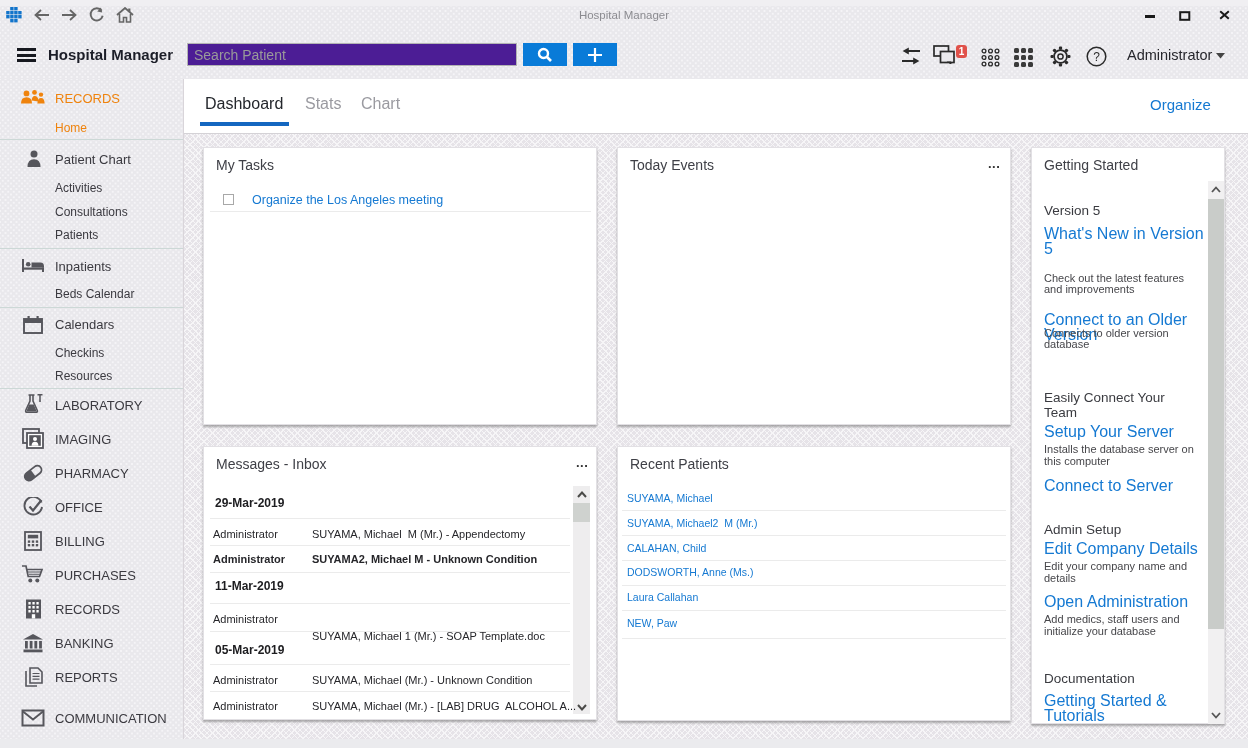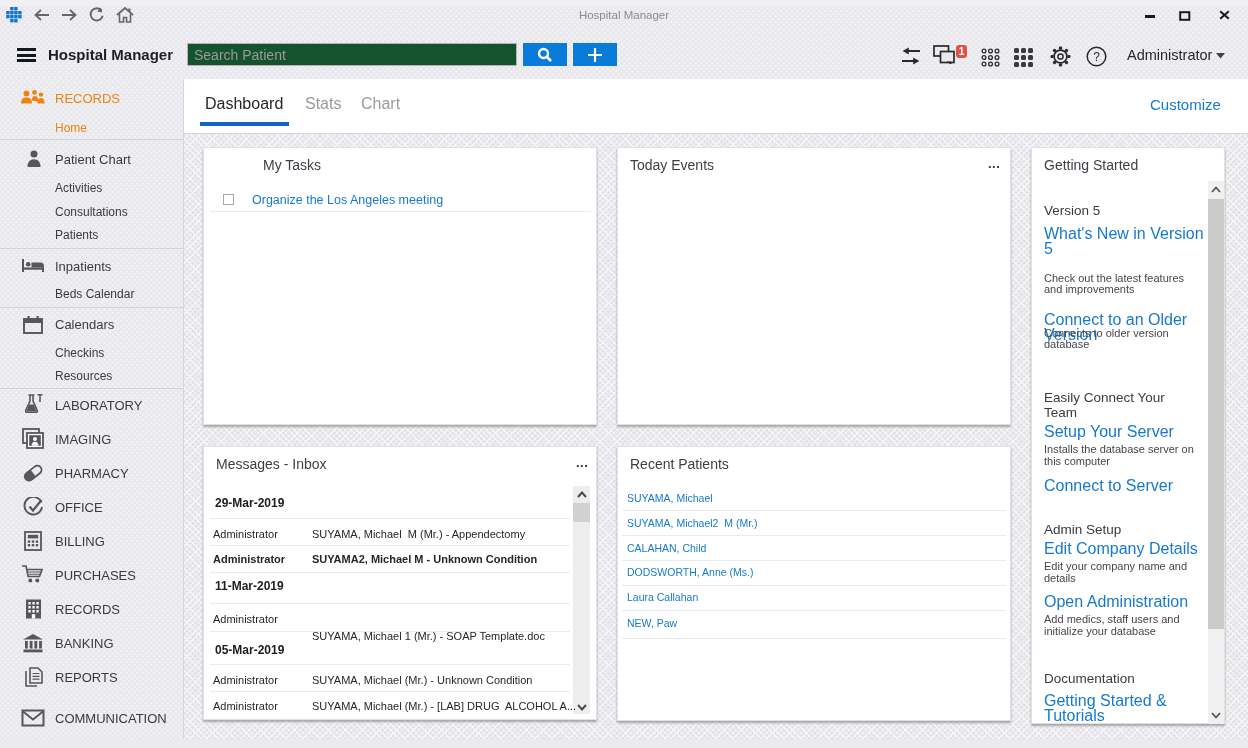--- a/index.html
+++ b/index.html
@@ -83,21 +83,21 @@
       <rect x="1.2" y="1.2" width="9.1" height="7.6" fill="none" stroke="#1a1a1a" stroke-width="2"></rect>
     </svg>
 <svg class="abs" style="left:1219px;top:10px" width="11" height="10" viewBox="0 0 11 10">
       <path d="M1.2 1.2 L9.8 8.8 M9.8 1.2 L1.2 8.8" stroke="#1a1a1a" stroke-width="2"></path>
     </svg>
 
 <div class="abs" style="left:17px;top:48.2px;width:19px;height:3.1px;background:#16181f"></div>
 <div class="abs" style="left:17px;top:53.5px;width:19px;height:3.1px;background:#16181f"></div>
 <div class="abs" style="left:17px;top:58.8px;width:19px;height:3.1px;background:#16181f"></div>
 <div class="abs" style="left:48px;top:45.5px;font-size:15px;font-weight:bold;color:#1c1e28;">Hospital Manager</div>
-<div class="abs" style="left:187px;top:43px;width:330px;height:23px;background:#14532d;border:1px solid #b3b3b3;">
+<div class="abs" style="left:187px;top:43px;width:330px;height:23px;background:#4c1d95;border:1px solid #b3b3b3;">
   <div style="margin:3px 0 0 6px;font-size:14px;color:#9a9a9a;">Search Patient</div>
 </div>
 <div class="abs" style="left:523px;top:43px;width:44px;height:23px;background:#097bd8;">
   <svg style="margin:4px 0 0 14px" width="16" height="16" viewBox="0 0 16 16">
         <circle cx="6.5" cy="6.5" r="4.5" stroke="#fff" stroke-width="2.4" fill="none"></circle>
         <path d="M10 10 L14 14" stroke="#fff" stroke-width="2.6"></path>
       </svg>
 </div>
 <div class="abs" style="left:573px;top:43px;width:44px;height:23px;background:#097bd8;">
   <svg style="margin:4px 0 0 14px" width="16" height="16" viewBox="0 0 16 16">
@@ -324,24 +324,24 @@
         <rect x="2.5" y="1.5" width="21" height="15" fill="none" stroke="#56565c" stroke-width="2"></rect>
         <path d="M3 2.5 L13 10.5 L23 2.5" fill="none" stroke="#56565c" stroke-width="2"></path>
       </svg>
     </div>
 <div class="si" style="top:710px">COMMUNICATION</div>
 
 <div class="abs" style="left:205px;top:95px;font-size:16px;color:#24272c;">Dashboard</div>
 <div class="abs" style="left:200px;top:121.5px;width:89px;height:4px;background:#1467c0;"></div>
 <div class="abs" style="left:305px;top:95px;font-size:16px;color:#9a9aa0;">Stats</div>
 <div class="abs" style="left:361px;top:95px;font-size:16px;color:#9a9aa0;">Chart</div>
-<div class="abs" style="left:1150px;top:96px;font-size:15px;color:#1579d2;">Customize</div>
+<div class="abs" style="left:1150px;top:96px;font-size:15px;color:#1579d2;">Organize</div>
 
 <div class="card" style="left:203px;top:147px;width:394px;height:278px;"></div>
-<div class="ct" style="left:216px;top:157px;margin-left:47px;">My Tasks</div>
+<div class="ct" style="left:216px;top:157px;">My Tasks</div>
 <div class="abs" style="left:223px;top:194px;width:11px;height:11px;background:#fff;border:1px solid #a8a8a8;"></div>
 <div class="abs" style="left:252px;top:193px;font-size:12.5px;color:#1579d2;">Organize the Los Angeles meeting</div>
 <div class="sep" style="left:210px;top:211px;width:381px;"></div>
 
 <div class="card" style="left:617px;top:147px;width:394px;height:278px;"></div>
 <div class="ct" style="left:630px;top:157px;">Today Events</div>
 <div class="menudots" style="left:988px;top:156px;">...</div>
 
 <div class="card" style="left:1031px;top:147px;width:194px;height:577px;"></div>
 <div class="ct" style="left:1044px;top:157px;">Getting Started</div>

